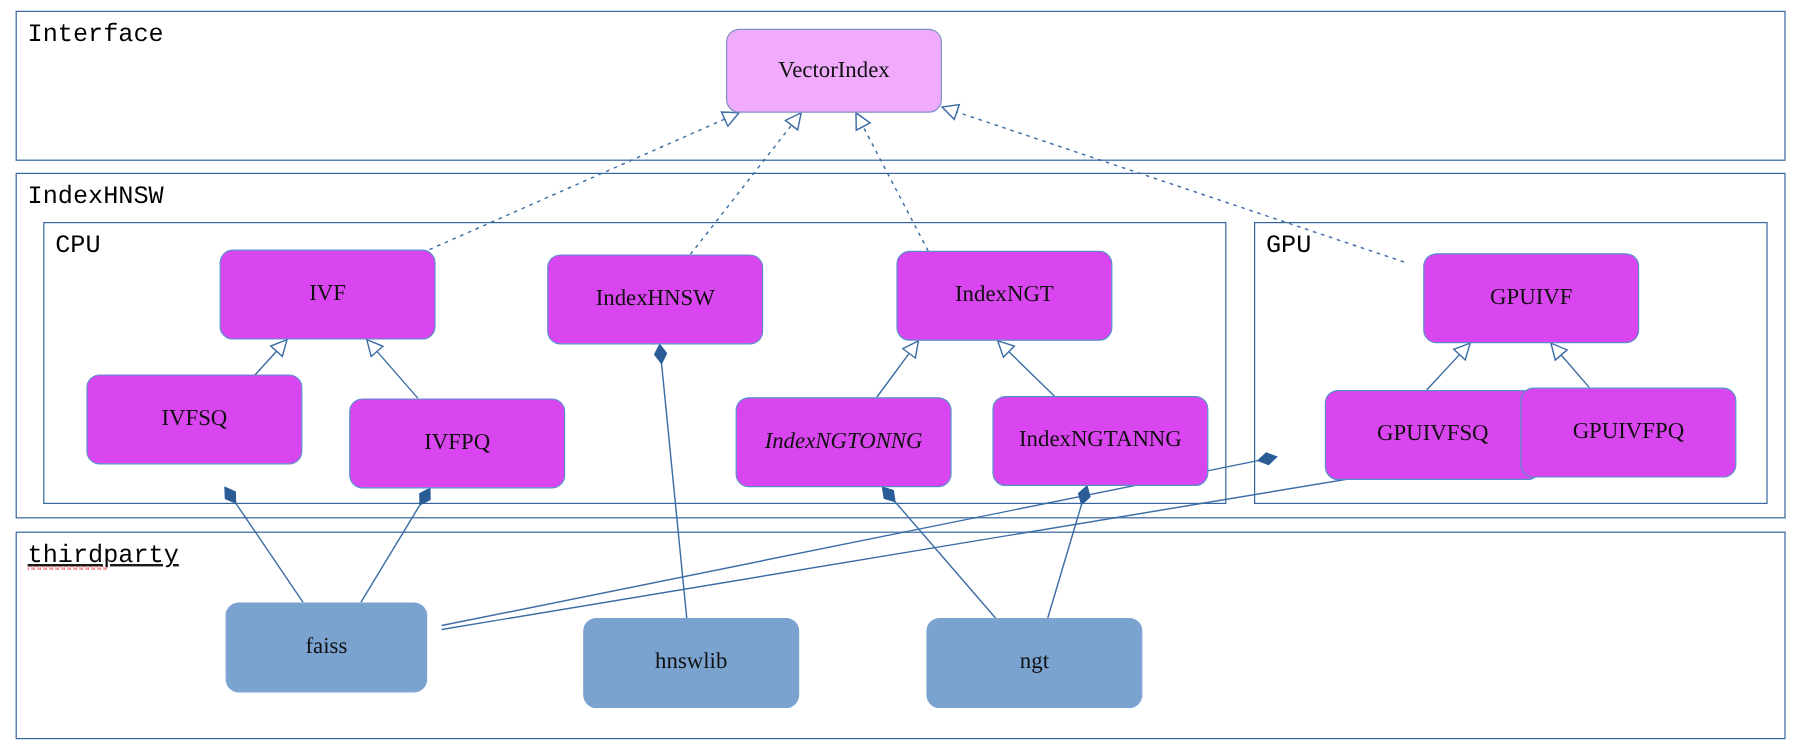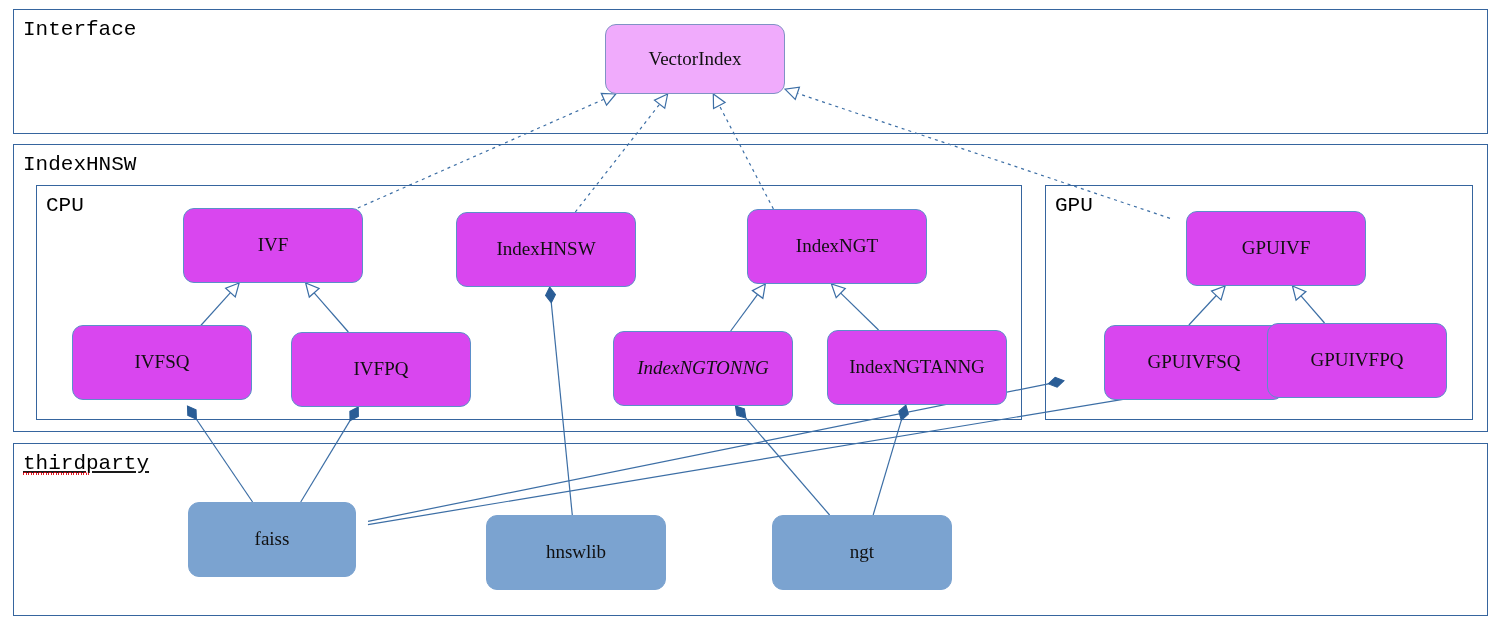--- a/index.html
+++ b/index.html
@@ -120,21 +120,21 @@
   </div>
   <div class="node green" id="n-indexhnsw" style="left: 456px; top: 212px; width: 180px; height: 75px;">
     <span class="node-label">IndexHNSW</span>
   </div>
   <div class="node green" id="n-indexngt" style="left: 703px; top: 209px; width: 180px; height: 75px; margin-left: 44px;">
     <span class="node-label">IndexNGT</span>
   </div>
   <div class="node green" id="n-gpuivf" style="left: 1170px; top: 211px; width: 180px; height: 75px; margin-left: 16px;">
     <span class="node-label">GPUIVF</span>
   </div>
-  <div class="node green" id="n-ivfsq" style="left: 72px; top: 325px; width: 180px; height: 75px;">
+  <div class="node green" id="n-ivfsq" style="left: 72px; top: 312px; width: 180px; height: 75px;">
     <span class="node-label">IVFSQ</span>
   </div>
   <div class="node green" id="n-ivfpq" style="left: 291px; top: 332px; width: 180px; height: 75px;">
     <span class="node-label">IVFPQ</span>
   </div>
   <div class="node green" id="n-indexngtonng" style="left: 613px; top: 331px; width: 180px; height: 75px; font-style: italic;">
     <span class="node-label">IndexNGTONNG</span>
   </div>
   <div class="node green" id="n-indexngtanng" style="left: 827px; top: 330px; width: 180px; height: 75px;">
     <span class="node-label">IndexNGTANNG</span>

